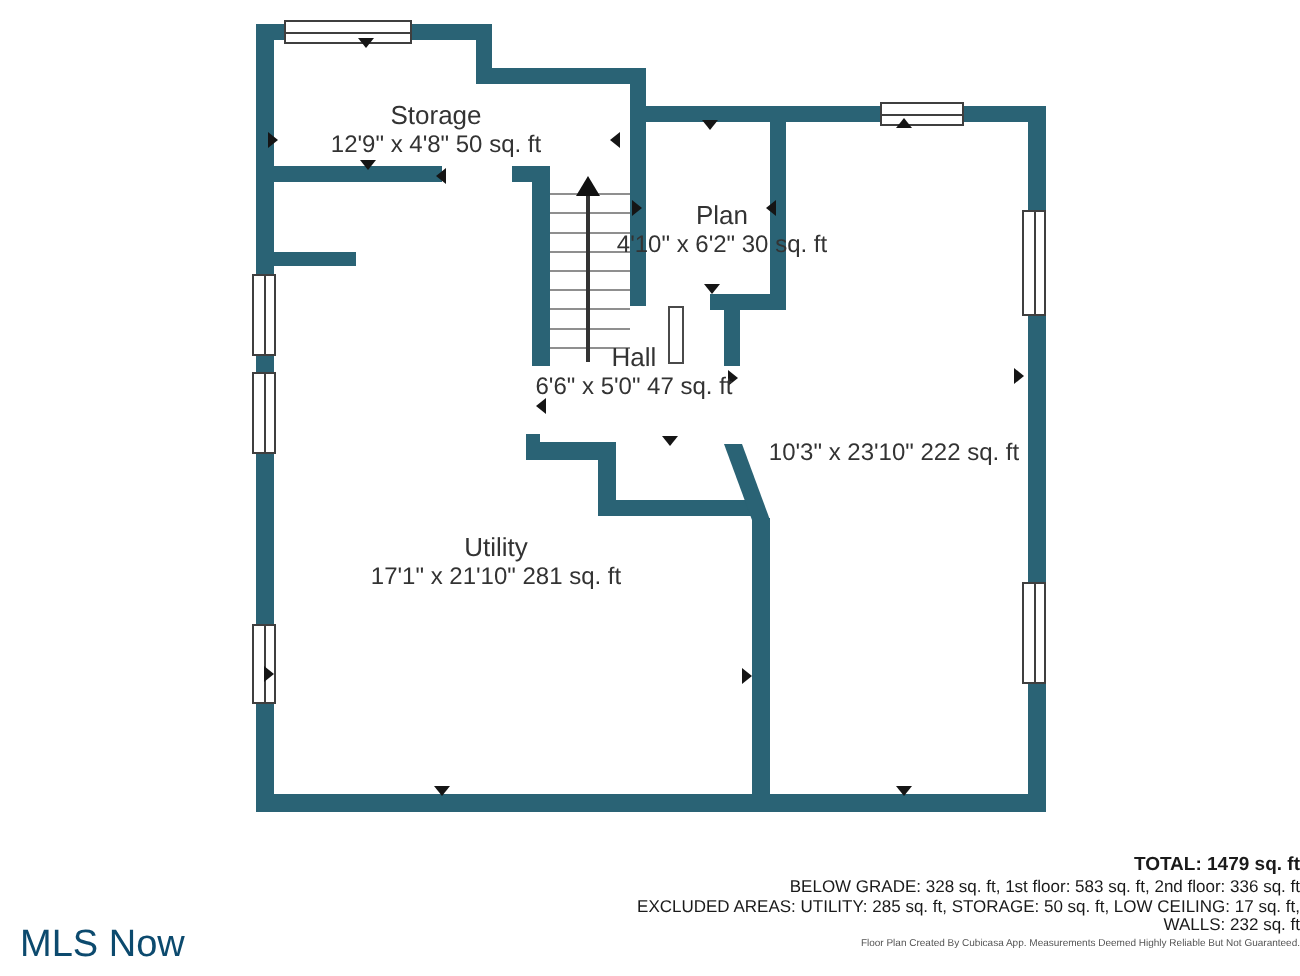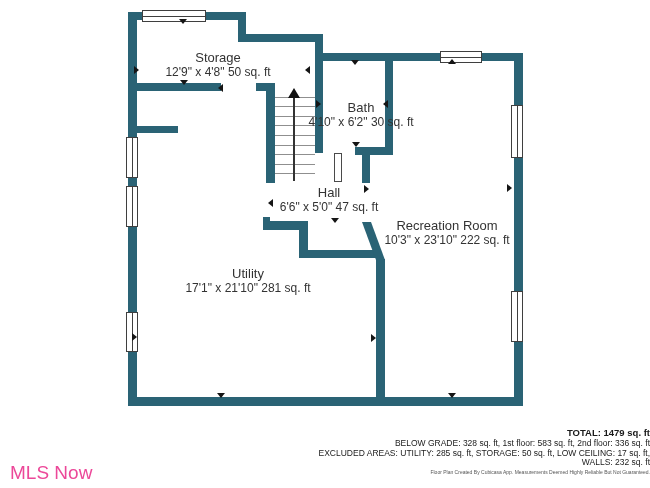--- a/index.html
+++ b/index.html
@@ -24,21 +24,21 @@
   .room-label{position:absolute;transform:translateX(-50%);text-align:center;color:#333;
           white-space:nowrap;line-height:14px;}
   .room-name{font-size:13px;}
   .room-dims{font-size:12px;}
   .footer-line{position:absolute;left:0;width:650px;text-align:right;color:#1a1a1a;white-space:nowrap;}
   .f-total{top:427px;font-size:9.5px;font-weight:bold;}
   .f-2{top:438px;font-size:8.5px;}
   .f-3{top:448px;font-size:8.5px;}
   .f-4{top:457px;font-size:8.5px;}
   .f-disc{top:469px;font-size:5px;color:#555;}
-  .watermark{position:absolute;left:10px;top:462px;font-size:19px;color:#ec4899;}
+  .watermark{position:absolute;left:10px;top:462px;font-size:19px;color:#0c4a6e;}
 </style>
 </head>
 <body>
 
 <div class="canvas">
 
   <div class="wall" style="left:128px;top:12px;width:9px;height:393px;"></div>
   <div class="wall" style="left:128px;top:12px;width:118px;height:8px;"></div>
   <div class="wall" style="left:238px;top:12px;width:8px;height:30px;"></div>
   <div class="wall" style="left:238px;top:34px;width:85px;height:8px;"></div>
@@ -95,29 +95,28 @@
   <div class="ar ar-r" style="left:371px;top:334px;"></div>
   <div class="ar ar-r" style="left:132px;top:333px;"></div>
   <div class="ar ar-d" style="left:217px;top:393px;"></div>
   <div class="ar ar-d" style="left:448px;top:393px;"></div>
 
   <div class="room-label" style="left:218px;top:51px;">
     <div class="room-name">Storage</div>
     <div class="room-dims">12'9" x 4'8" 50 sq. ft</div>
   </div>
   <div class="room-label" style="left:361px;top:101px;">
-    <div class="room-name">Bath</div>
+    <div class="room-name">Plan</div>
     <div class="room-dims">4'10" x 6'2" 30 sq. ft</div>
   </div>
-  <div class="room-label" style="left:317px;top:186px;margin-left:12px;">
+  <div class="room-label" style="left:317px;top:172px;">
     <div class="room-name">Hall</div>
     <div class="room-dims">6'6" x 5'0" 47 sq. ft</div>
   </div>
   <div class="room-label" style="left:447px;top:219px;">
-    <div class="room-name">Recreation Room</div>
     <div class="room-dims">10'3" x 23'10" 222 sq. ft</div>
   </div>
   <div class="room-label" style="left:248px;top:267px;">
     <div class="room-name">Utility</div>
     <div class="room-dims">17'1" x 21'10" 281 sq. ft</div>
   </div>
 
   <div class="footer-line f-total">TOTAL: 1479 sq. ft</div>
   <div class="footer-line f-2">BELOW GRADE: 328 sq. ft, 1st floor: 583 sq. ft, 2nd floor: 336 sq. ft</div>
   <div class="footer-line f-3">EXCLUDED AREAS: UTILITY: 285 sq. ft, STORAGE: 50 sq. ft, LOW CEILING: 17 sq. ft,</div>

